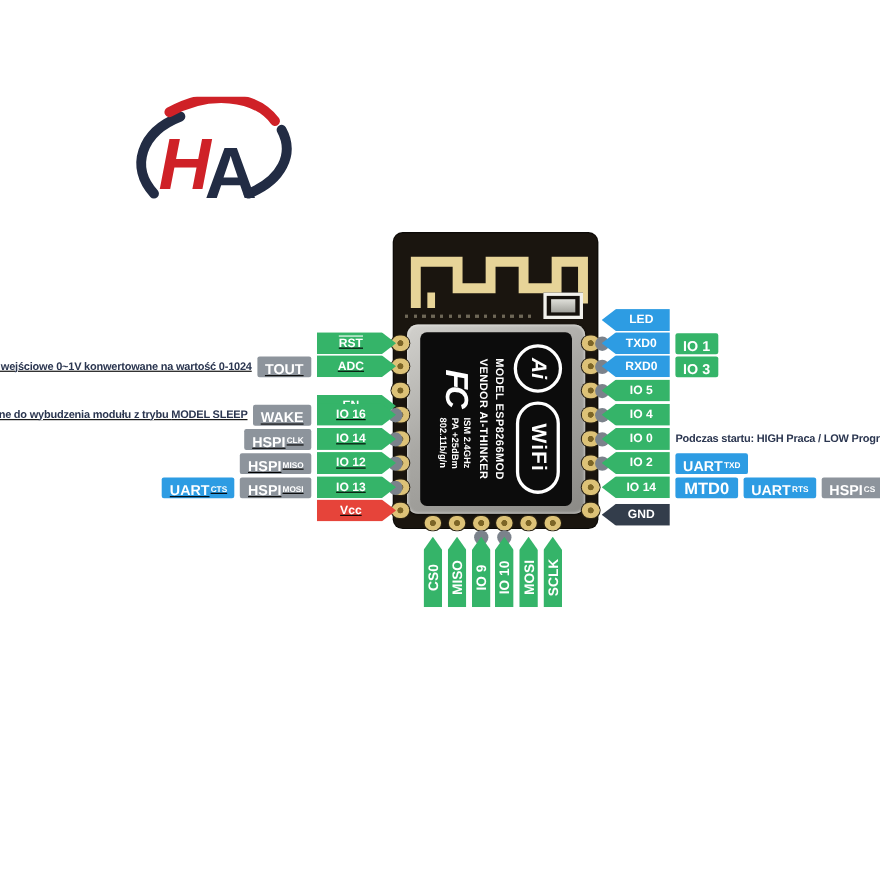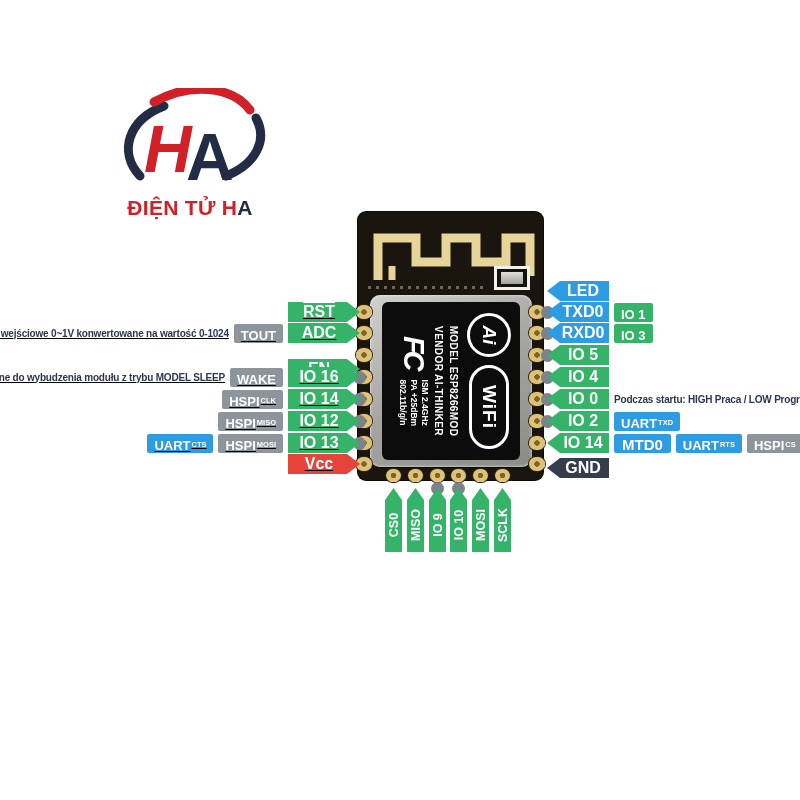--- a/index.html
+++ b/index.html
@@ -13,21 +13,21 @@
   #brand-text{margin-top:2px;font-size:21px;font-weight:800;letter-spacing:.3px;white-space:nowrap;}
   #brand-text .red{color:var(--logo-red);}
   #brand-text .navy{color:var(--logo-navy);}
 
   
   .prow{position:absolute;height:20px;display:flex;align-items:center;gap:5px;}
   .pleft{right:440px;text-decoration:underline;}
   .pright{left:547px;}
   .arrowwrap{position:relative;flex:0 0 auto;}
   .arrow{position:relative;z-index:1;height:20px;display:flex;align-items:center;justify-content:center;
-         color:#fff;font-weight:bold;font-size:16px;box-sizing:border-box;white-space:nowrap;}
+         color:#fff;font-weight:bold;font-size:11px;box-sizing:border-box;white-space:nowrap;}
   .arrow.left{width:72px;clip-path:polygon(0 0,calc(100% - 13px) 0,100% 50%,calc(100% - 13px) 100%,0 100%);padding-right:10px;}
   .arrow.right{width:62px;clip-path:polygon(13px 0,100% 0,100% 100%,13px 100%,0 50%);padding-left:10px;}
   .c-green{background:var(--green);}
   .c-blue{background:var(--blue);}
   .c-gray{background:var(--gray);}
   .c-red{background:var(--red);}
   .c-dark{background:var(--dark);}
   .ovl{text-decoration:overline;}
   .dot{position:absolute;width:13px;height:13px;border-radius:50%;background:#7b828b;z-index:0;}
   .dot.left{right:-6px;top:50%;margin-top:-6.5px;}
@@ -84,21 +84,20 @@
 <div id="canvas">
 
   <div id="brand">
     <svg width="160" height="102" viewBox="0 0 160 102">
       <path d="M30,88 C8,64 18,32 54,18" fill="none" stroke="#222c44" stroke-width="9" stroke-linecap="round"></path>
       <path d="M44,14 C80,-6 122,-2 140,22" fill="none" stroke="#cf2127" stroke-width="9" stroke-linecap="round"></path>
       <path d="M146,30 C158,52 146,76 116,88" fill="none" stroke="#222c44" stroke-width="9" stroke-linecap="round"></path>
       <text x="34" y="84" font-family="Liberation Sans, sans-serif" font-size="66" font-weight="900" font-style="italic" fill="#cf2127">H</text>
       <text x="76" y="92" font-family="Liberation Sans, sans-serif" font-size="66" font-weight="900" fill="#222c44">A</text>
     </svg>
-    <div id="brand-text"><span class="red">ĐIỆN TỬ H</span><span class="navy">A</span></div>
   </div>
 
   <div id="module">
     <svg id="antenna" width="178" height="66" viewBox="0 0 178 66">
       <path d="M16,62 L16,20 L54,20 L54,44 L84,44 L84,20 L114,20 L114,44 L144,44 L144,20 L168,20 L168,58" fill="none" stroke="#e7d498" stroke-width="9"></path>
       <path d="M30,62 L30,48" fill="none" stroke="#e7d498" stroke-width="7"></path>
     </svg>
     <div id="vias"></div>
     <div id="ledcomp">
         <div class="die"></div>

